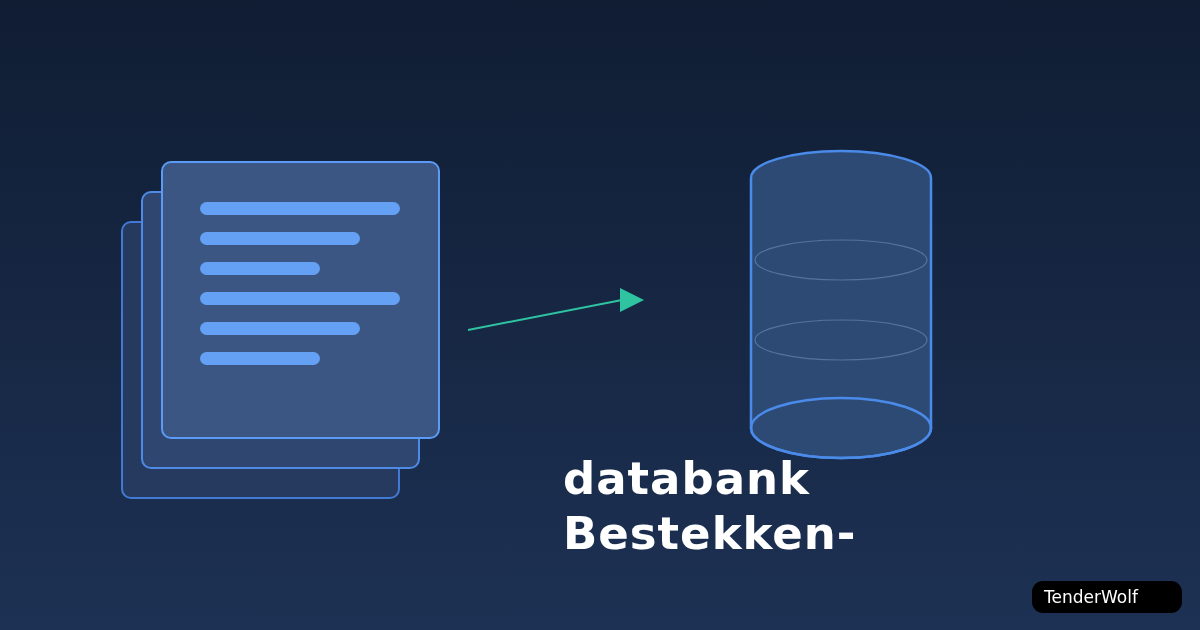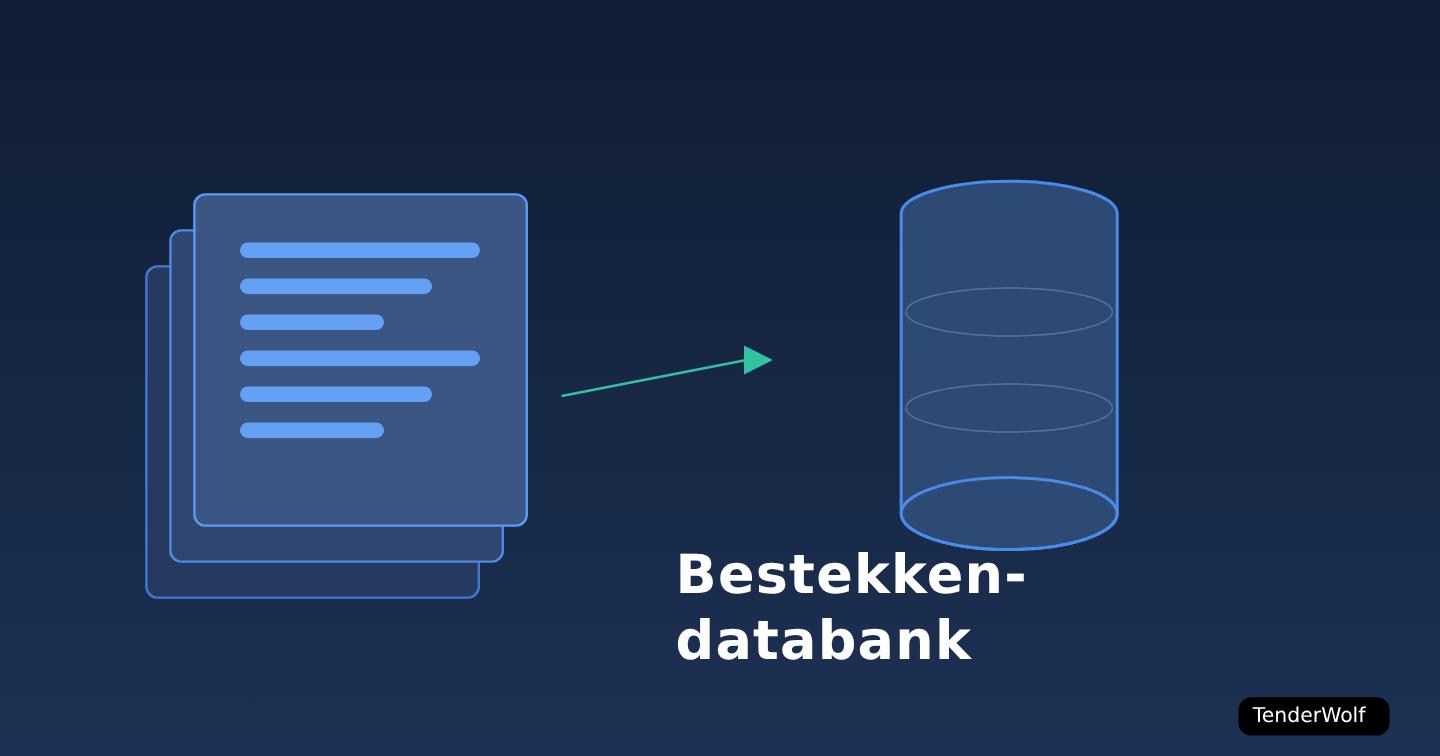--- a/index.html
+++ b/index.html
@@ -67,21 +67,21 @@
     font-size: 45px;
     font-weight: bold;
     line-height: 55px;
     letter-spacing: 1px;
     white-space: nowrap;
   }
   
   .badge {
     position: absolute;
     left: 1032px; top: 581px;
-    width: 126px; height: 32px;
+    width: 150px; height: 32px;
     box-sizing: border-box;
     border-radius: 11px;
     background: var(--badge-bg, #000000);
     color: var(--badge-text, #ffffff);
     font-size: 17px;
     line-height: 32px;
     padding-left: 12px;
   }
 </style>
 </head>
@@ -110,21 +110,21 @@
   </svg>
 
   <svg class="db-svg" viewBox="0 0 200 332">
     <path d="M 10,40 A 90,27 0 0 1 190,40 L 190,290 A 90,30 0 0 1 10,290 Z" style="fill: var(--db-fill, #2d4a75); stroke: var(--db-stroke, #4a8ae8); stroke-width: 2.5;"></path>
     <ellipse cx="100" cy="122" rx="86" ry="20" style="fill: none; stroke: var(--db-inner-stroke, #54739f); stroke-width: 1.2;"></ellipse>
     <ellipse cx="100" cy="202" rx="86" ry="20" style="fill: none; stroke: var(--db-inner-stroke, #54739f); stroke-width: 1.2;"></ellipse>
     <ellipse cx="100" cy="290" rx="90" ry="30" style="fill: none; stroke: var(--db-stroke, #4a8ae8); stroke-width: 2.5;"></ellipse>
   </svg>
 
   <div class="label">
+    <div>databank</div>
     <div>Bestekken-</div>
-    <div>databank</div>
   </div>
 
   <div class="badge">
     <span>TenderWolf</span>
   </div>
 
 </div>
 
 </body></html>

